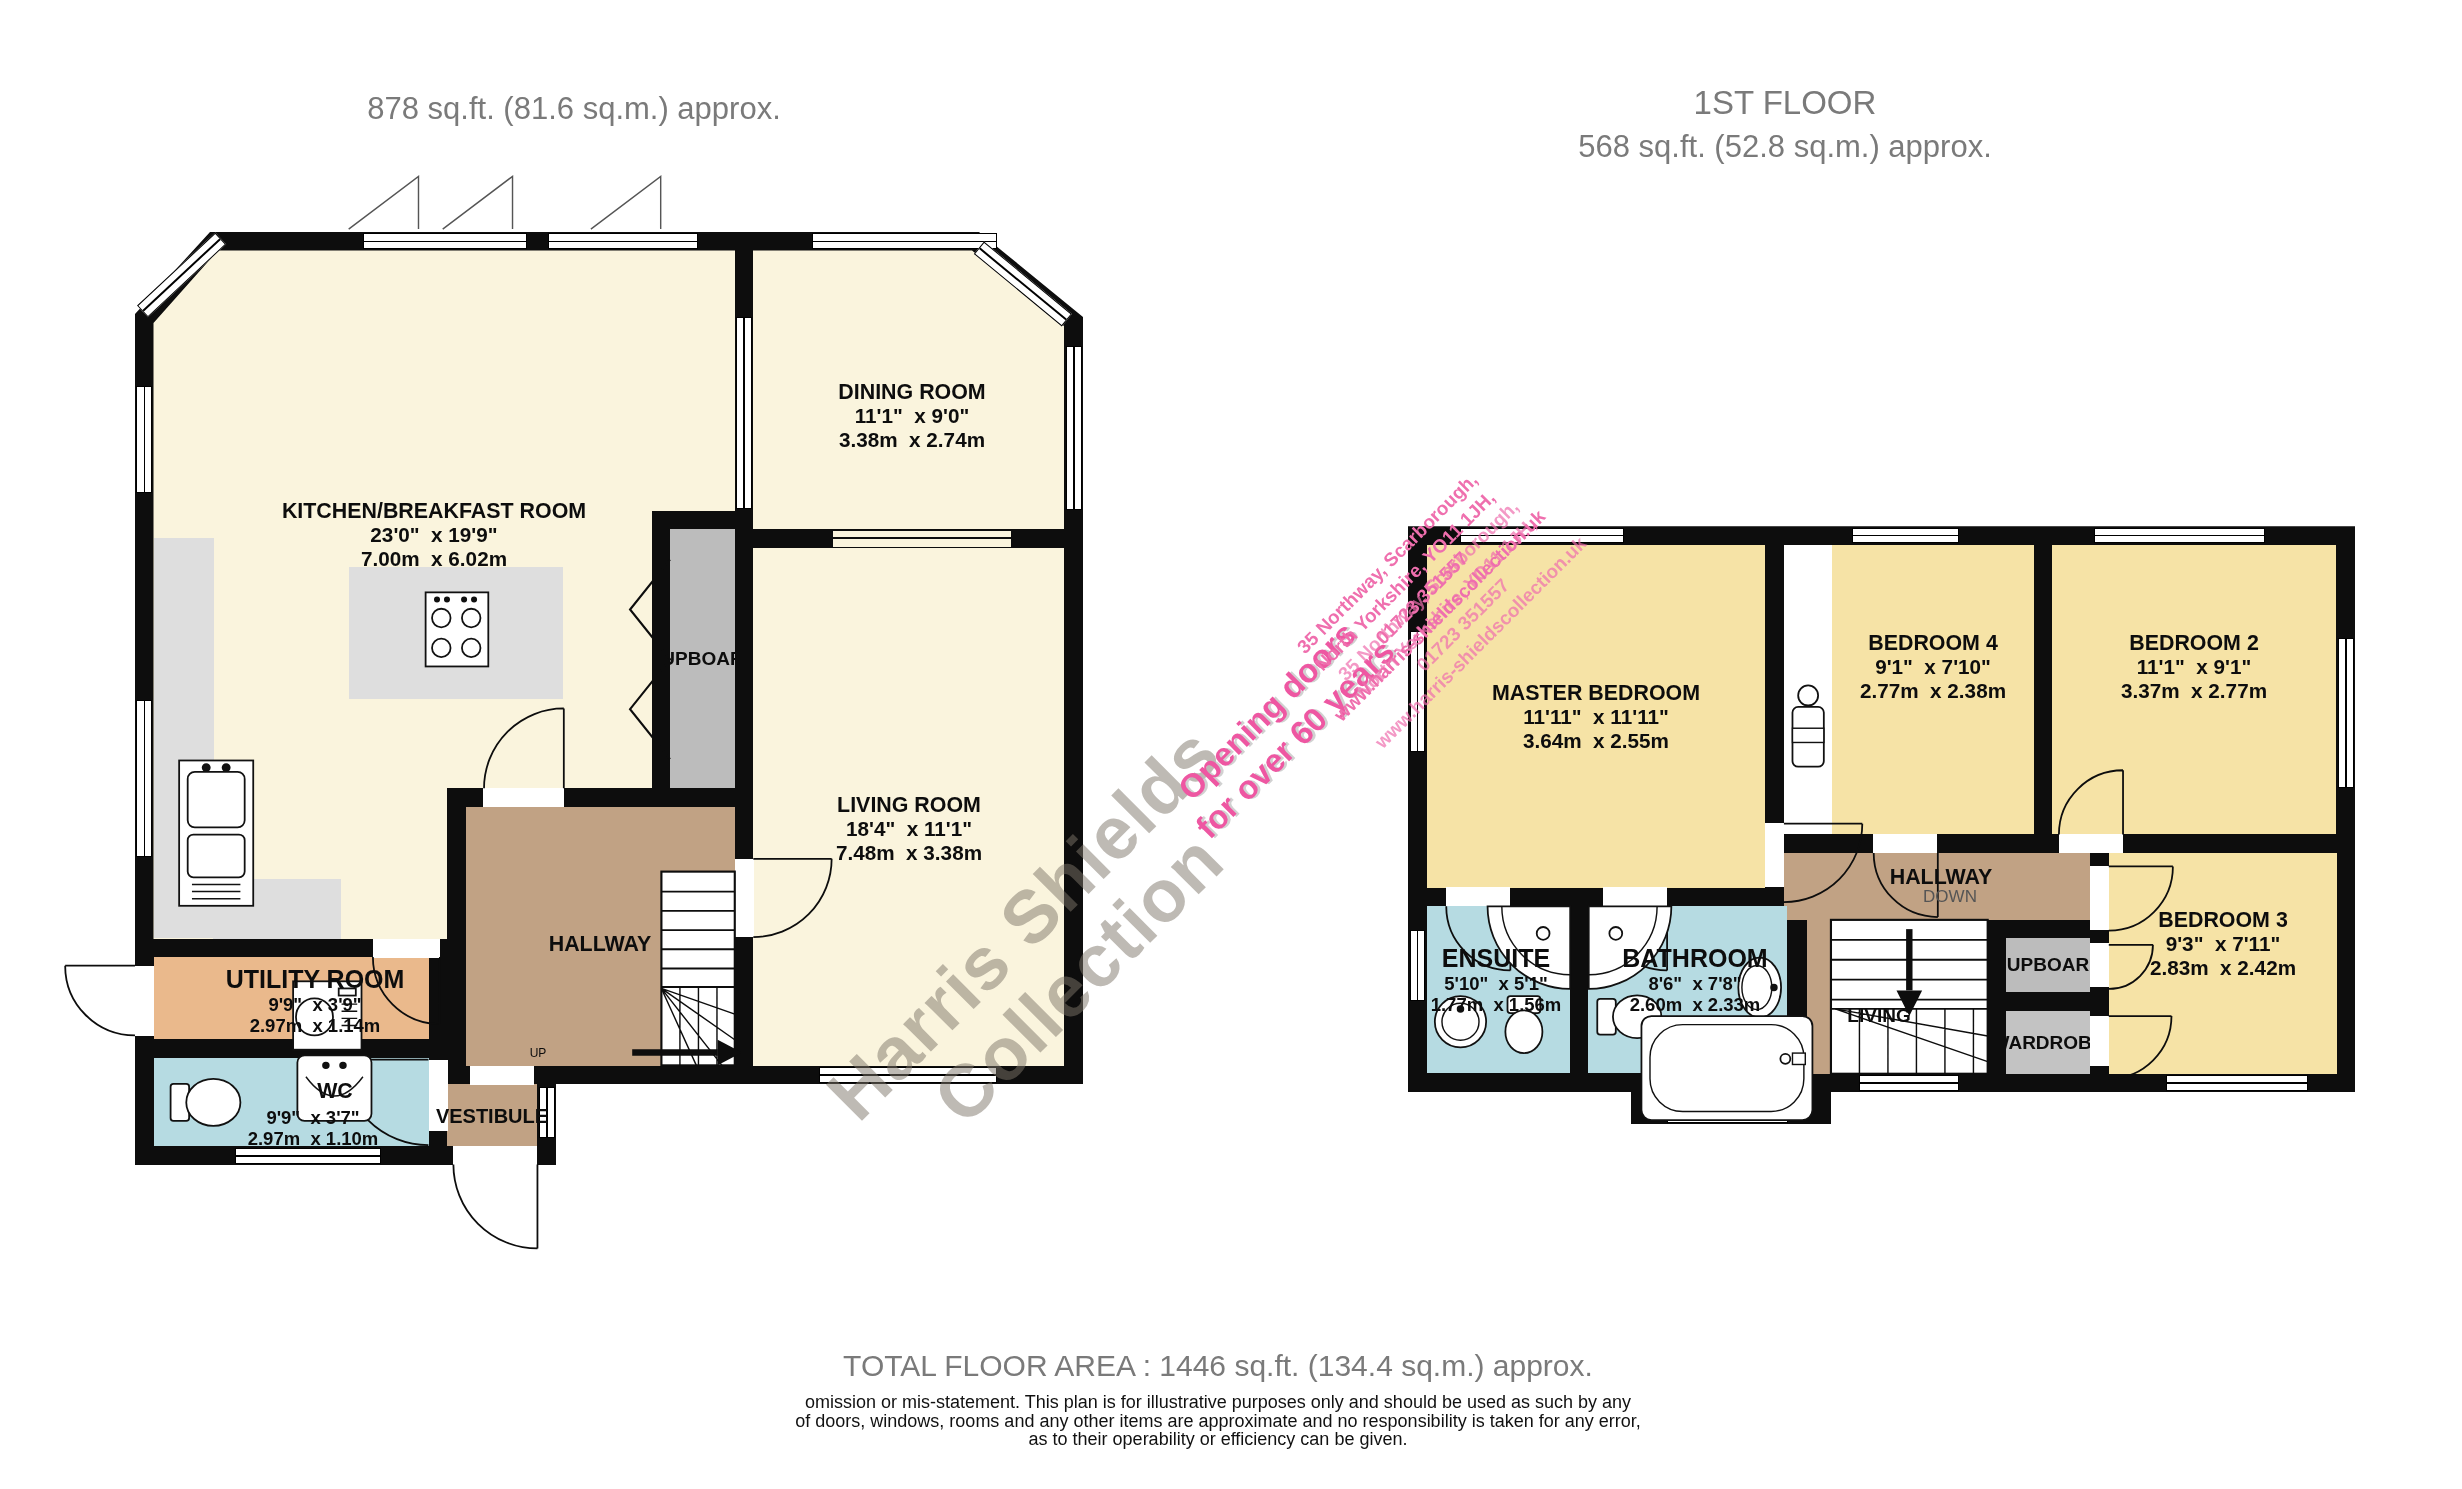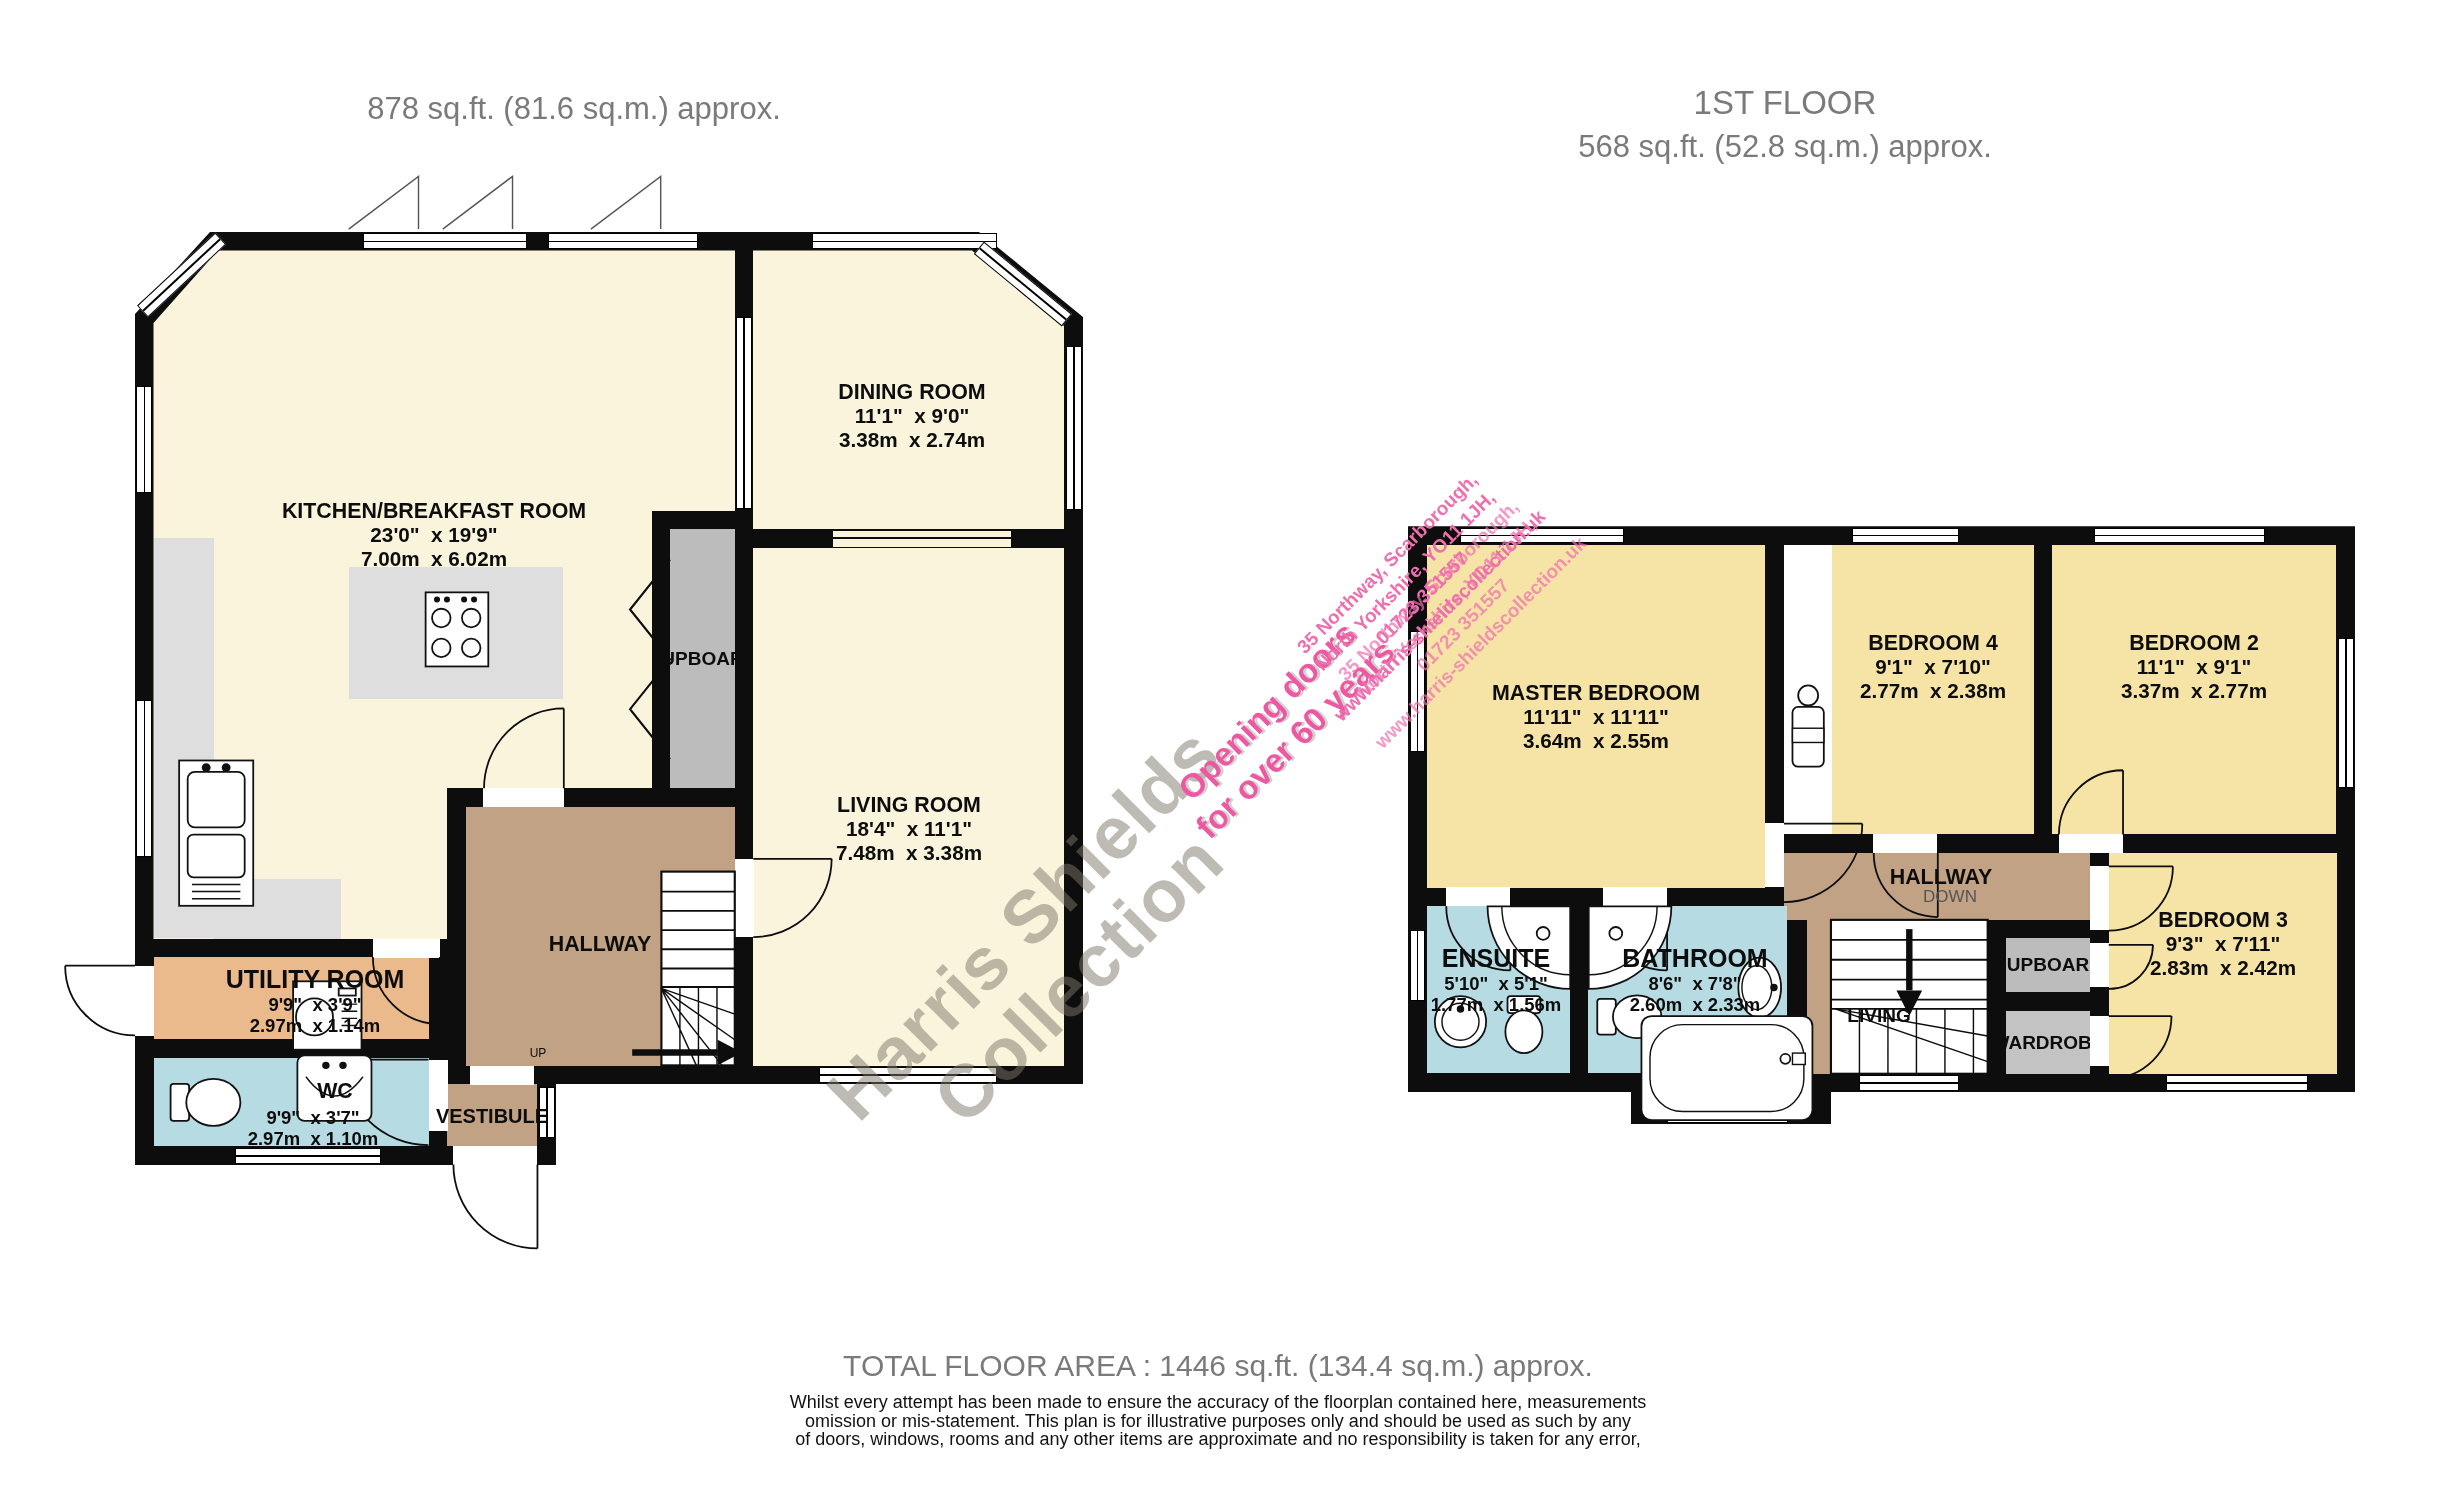--- a/index.html
+++ b/index.html
@@ -395,19 +395,19 @@
 <div class="wm wm-addr" style="left:1455px;top:617px;opacity:.7">
   <span>35 Northway, Scarborough,</span><br>
   <span>North Yorkshire, YO11 1JH,</span><br>
   <span>01723 351557</span><br>
   <span>www.harris-shieldscollection.uk</span>
 </div>
 
 <div class="footer" style="top:1349px">
   <span class="total">TOTAL FLOOR AREA : 1446 sq.ft. (134.4 sq.m.) approx.</span>
   <div style="margin-top:10px">
-    <span class="disc">Whilst every attempt has been made to ensure the accuracy of the floorplan contained here, measurements</span>
     <span class="disc">omission or mis-statement. This plan is for illustrative purposes only and should be used as such by any</span>
     <span class="disc">of doors, windows, rooms and any other items are approximate and no responsibility is taken for any error,</span>
+    <span class="disc">as to their operability or efficiency can be given.</span>
 
   </div>
 </div>
 
 
 </body></html>

